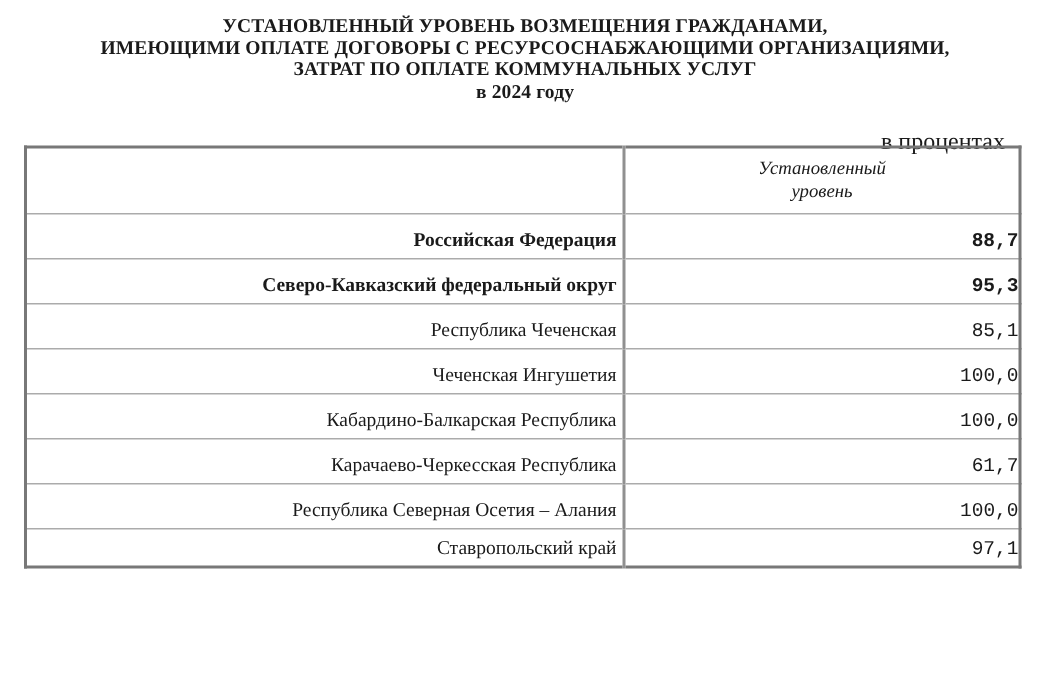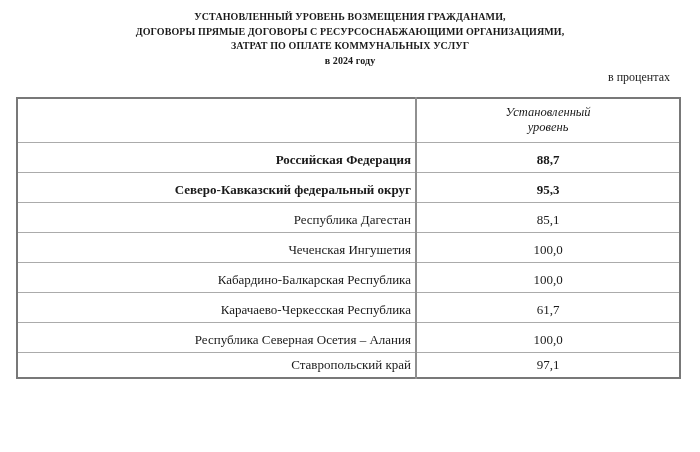--- a/index.html
+++ b/index.html
@@ -13,29 +13,29 @@
     height: 452px;
     background: #ffffff;
     font-family: "Liberation Serif", "DejaVu Serif", serif;
     color: #1a1a1a;
     overflow: hidden;
   }
   .doc-title {
     padding-top: 10px;
     text-align: center;
     font-weight: bold;
-    font-size: 10px;
+    font-size: 13px;
     line-height: 14.5px;
     letter-spacing: 0.1px;
   }
   .units-note {
     position: absolute;
-    top: 70px;
+    top: 88px;
     right: 30px;
-    font-size: 12px;
+    font-size: 16px;
     line-height: 14px;
   }
   table.data-table {
     position: absolute;
     left: 16px;
     top: 97px;
     width: 655px;
     border-collapse: collapse;
     table-layout: fixed;
     border: 2px solid #787878;
@@ -73,36 +73,37 @@
     height: 26px;
     border-radius: 12px;
   }
   td.region-cell {
     text-align: right;
     vertical-align: bottom;
     padding: 0 4px 4px 8px;
     white-space: nowrap;
   }
   td.value-cell {
-    text-align: center;
+    text-align: right;
     vertical-align: bottom;
     padding: 0 0 4px 0;
+    font-family: Liberation Mono, monospace;
   }
   tr.bold td {
     font-weight: bold;
   }
 </style>
 </head>
 <body>
 
 <div class="page">
 
   <div class="doc-title">
     <div>УСТАНОВЛЕННЫЙ УРОВЕНЬ ВОЗМЕЩЕНИЯ ГРАЖДАНАМИ,</div>
-    <div>ДОГОВОРЫ ПРЯМЫЕ ДОГОВОРЫ С РЕСУРСОСНАБЖАЮЩИМИ ОРГАНИЗАЦИЯМИ,</div>
+    <div>ИМЕЮЩИМИ ОПЛАТЕ ДОГОВОРЫ С РЕСУРСОСНАБЖАЮЩИМИ ОРГАНИЗАЦИЯМИ,</div>
     <div>ЗАТРАТ ПО ОПЛАТЕ КОММУНАЛЬНЫХ УСЛУГ</div>
     <div>в 2024 году</div>
   </div>
 
   <div class="units-note">в процентах</div>
 
   <table class="data-table">
     <thead>
       <tr class="header-row">
         <th class="region-header"></th>
@@ -115,21 +116,21 @@
     <tbody id="table-body">
         <tr class="bold">
       <td class="region-cell">Российская Федерация</td>
       <td class="value-cell">88,7</td>
     </tr>
         <tr class="bold">
       <td class="region-cell">Северо-Кавказский федеральный округ</td>
       <td class="value-cell">95,3</td>
     </tr>
         <tr>
-      <td class="region-cell">Республика Дагестан</td>
+      <td class="region-cell">Республика Чеченская</td>
       <td class="value-cell">85,1</td>
     </tr>
         <tr>
       <td class="region-cell">Чеченская Ингушетия</td>
       <td class="value-cell">100,0</td>
     </tr>
         <tr>
       <td class="region-cell">Кабардино-Балкарская Республика</td>
       <td class="value-cell">100,0</td>
     </tr>

